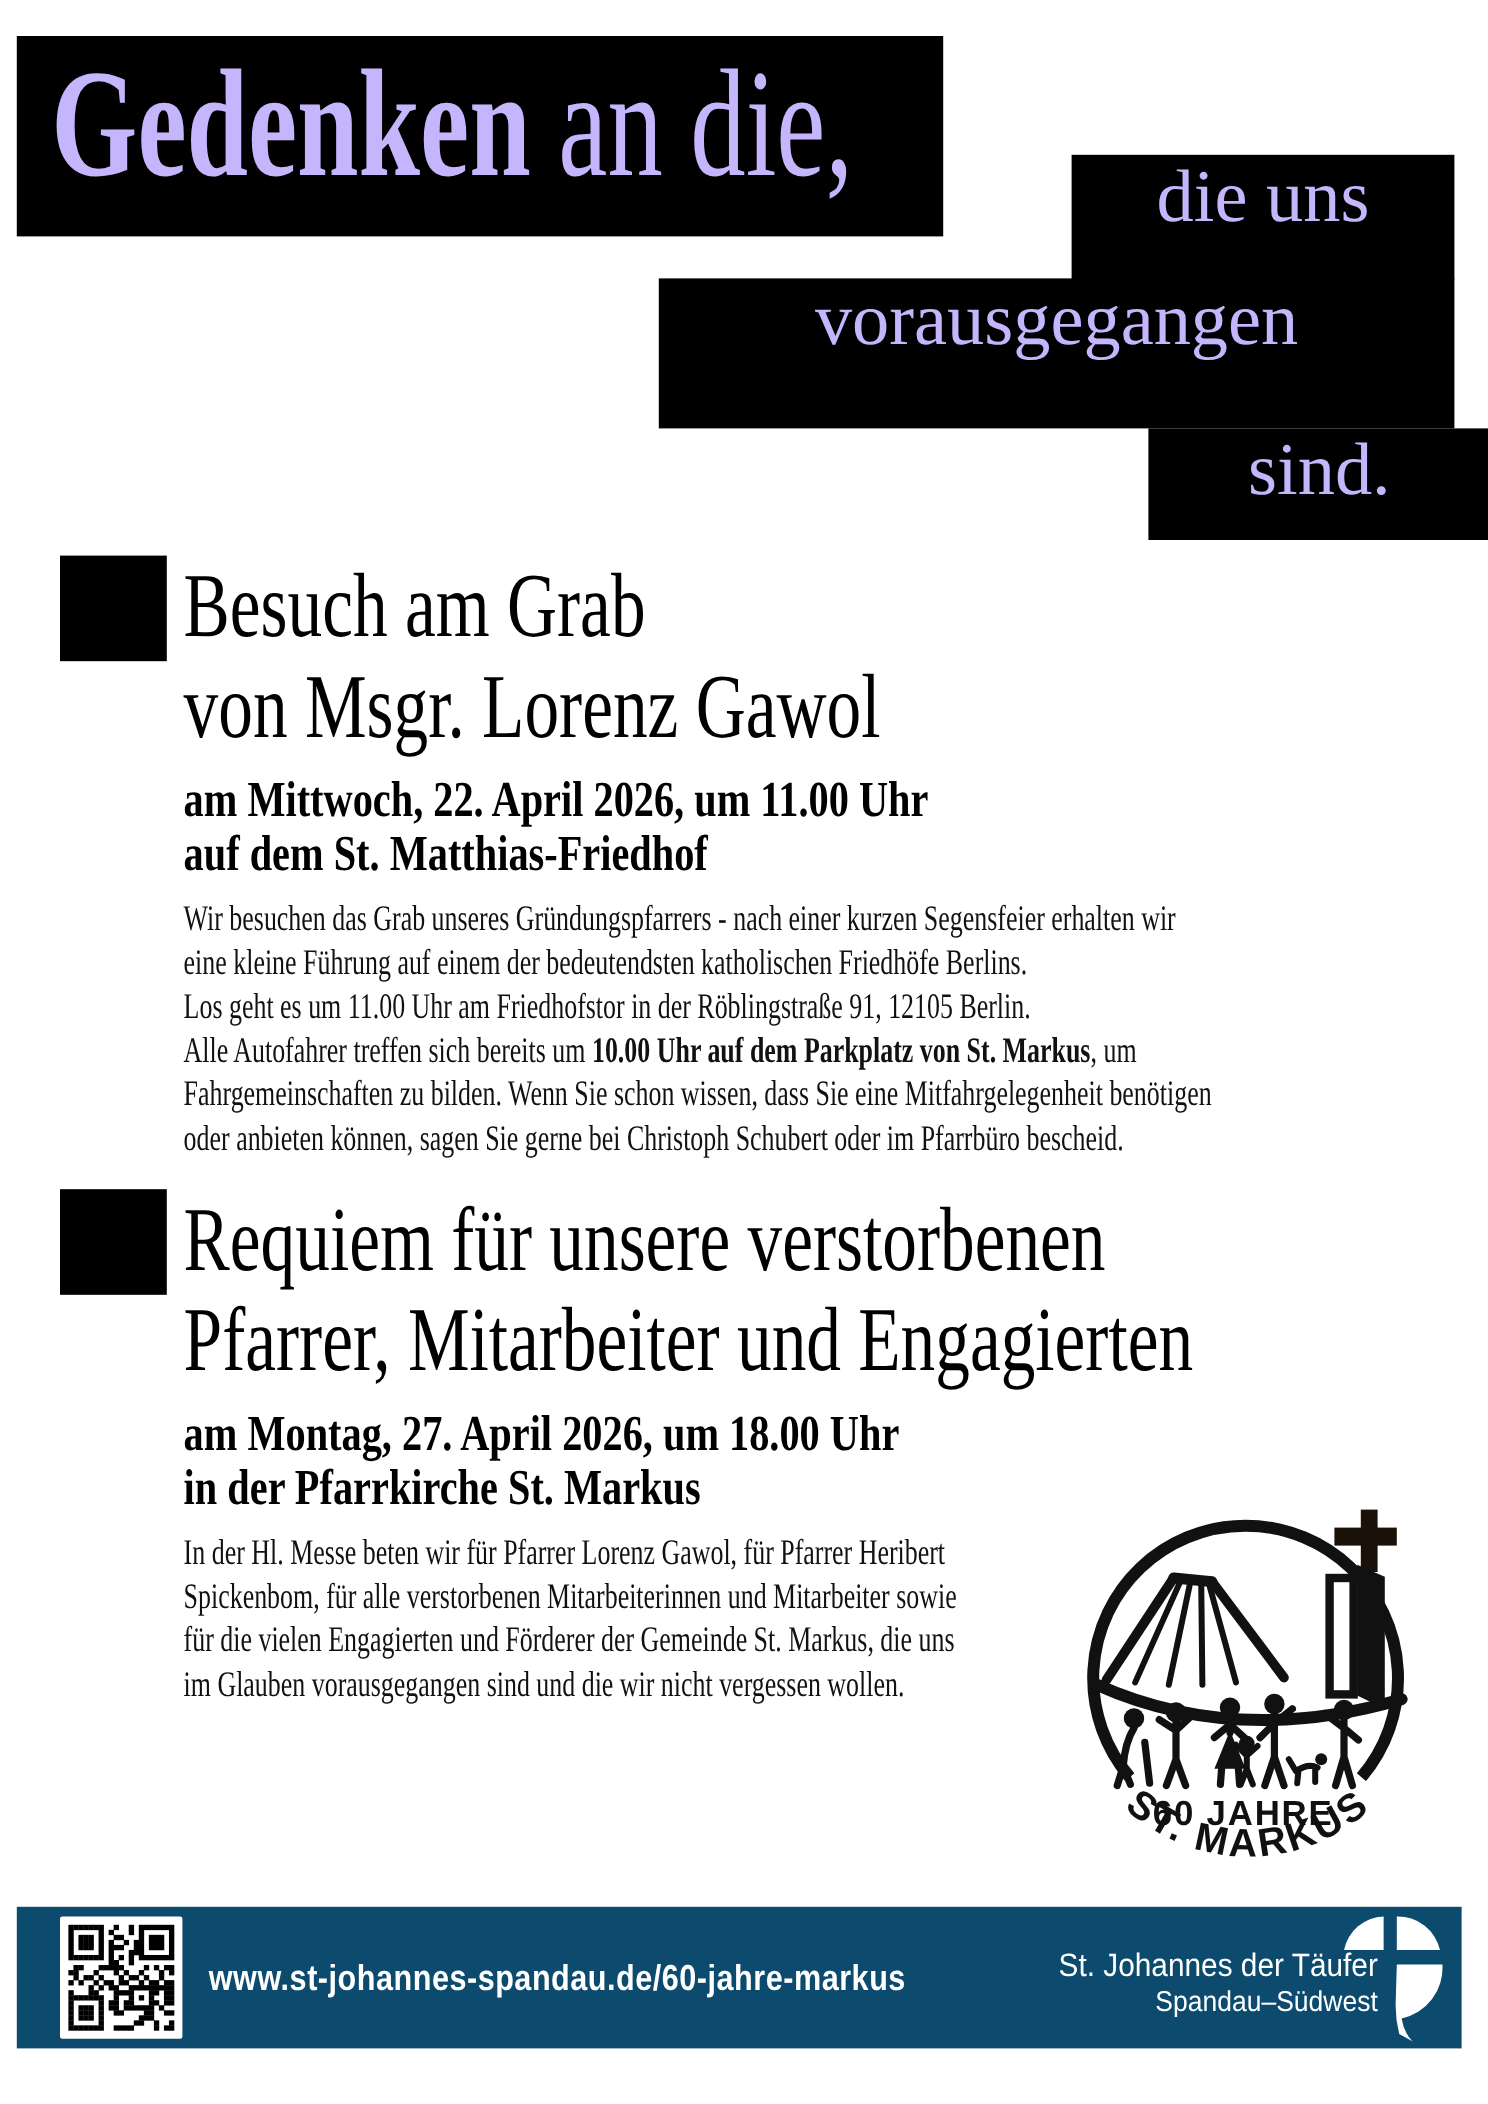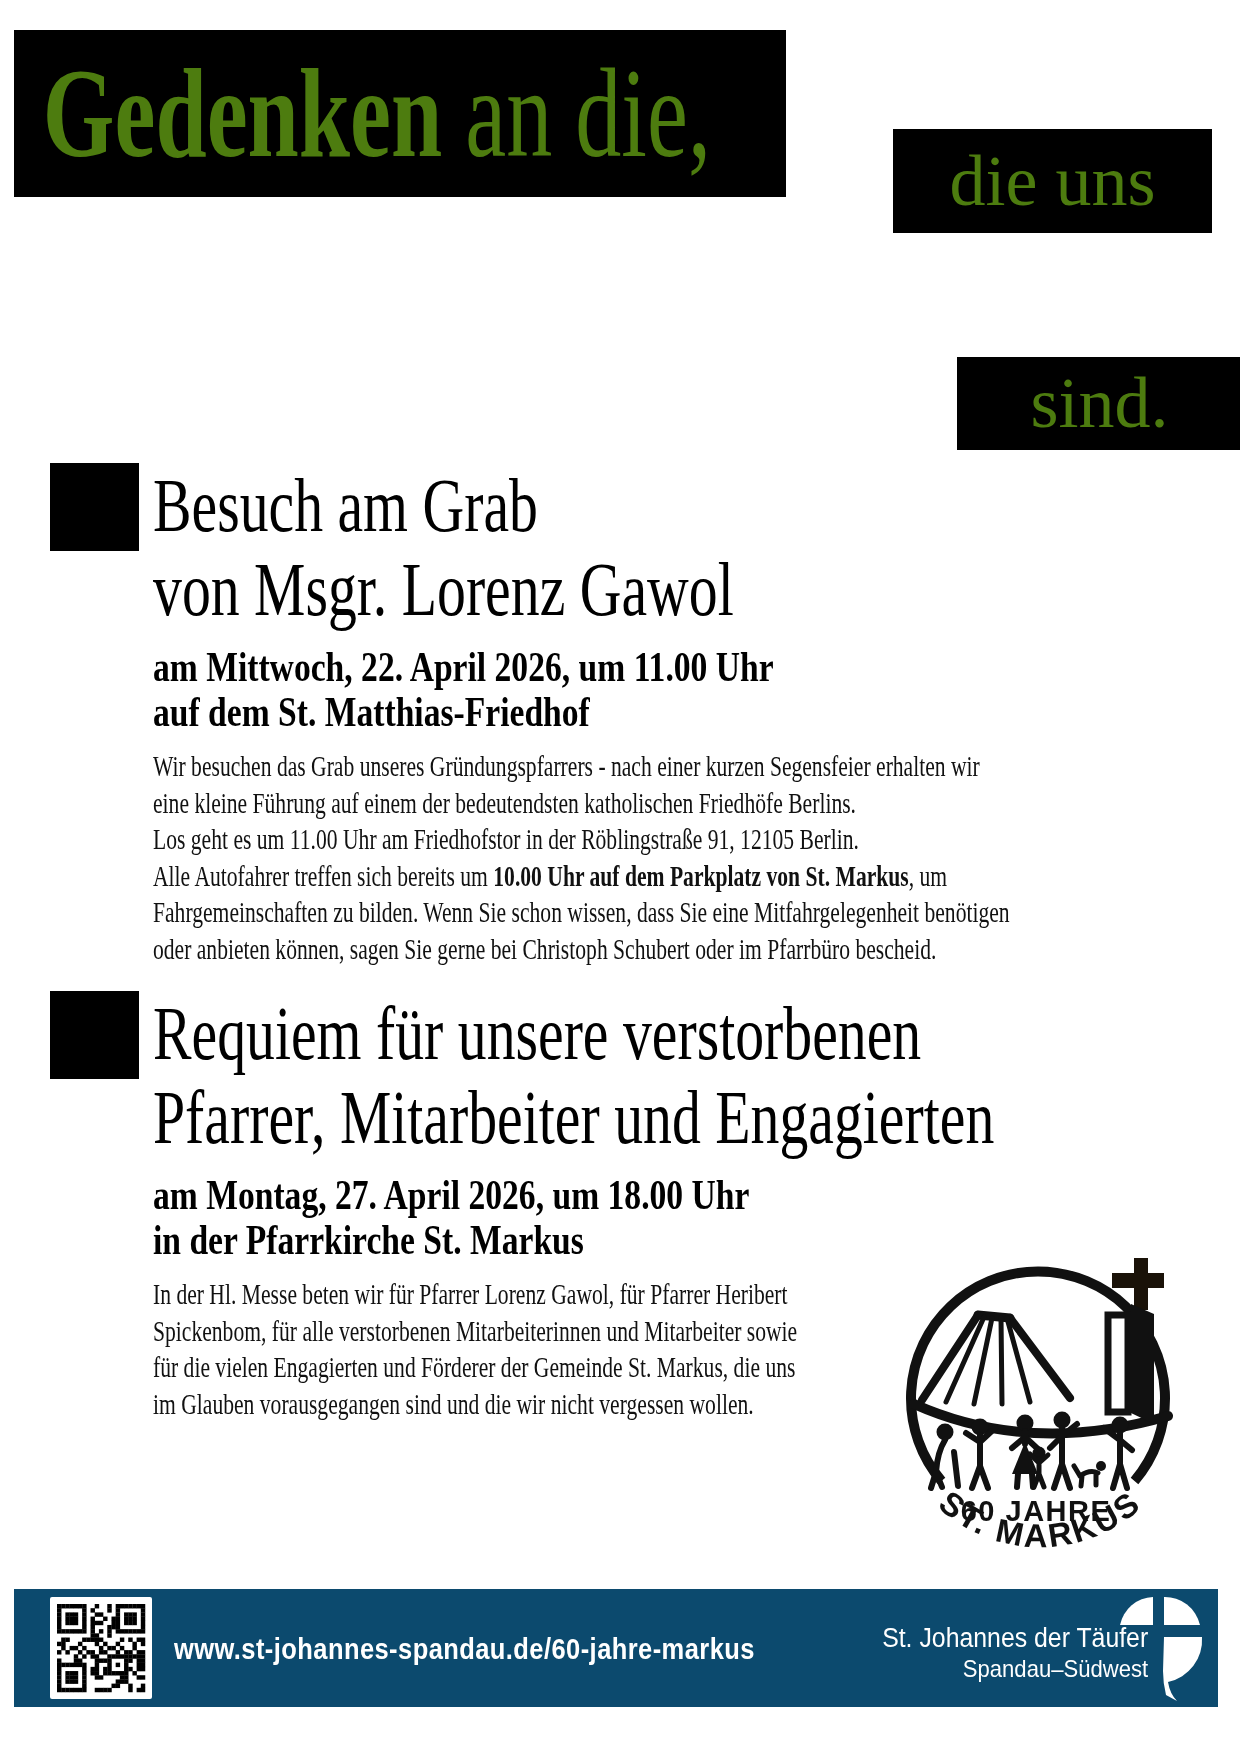--- a/index.html
+++ b/index.html
@@ -1,23 +1,23 @@
 <!DOCTYPE html>
 <html><head>
 <meta charset="utf-8">
 <style>
   html,body{margin:0;padding:0;background:#fff;}
   .page{position:relative;width:1240px;height:1753px;background:#fff;overflow:hidden;
         font-family:"Liberation Serif", serif;color:#000;}
   .abs{position:absolute;}
-  .blk{position:absolute;background:#000;color:#4d7c0f;display:flex;align-items:center;}
+  .blk{position:absolute;background:#000;color:#c4b5fd;display:flex;align-items:flex-start;}
   .blk .t{white-space:nowrap;}
   .banner-font{font-family:"Liberation Serif",serif;}
   .b1 .t{font-size:128px;transform:scaleX(.72);transform-origin:left center;padding-left:40px;}
-  .b2 .t,.b3 .t,.b4 .t{font-size:72px;margin:16px auto;}
+  .b2 .t,.b3 .t,.b4 .t{font-size:62px;margin:0 auto;}
   .bullet{position:absolute;width:89px;height:88px;background:#000;}
   .sec-title{position:absolute;left:153px;font-size:76px;line-height:84px;
              transform:scaleX(.76);transform-origin:left top;white-space:nowrap;}
   .sec-sub{position:absolute;left:153px;font-size:42px;line-height:45px;font-weight:bold;
            transform:scaleX(.8);transform-origin:left top;white-space:nowrap;}
   .sec-body{position:absolute;left:153px;font-size:30px;line-height:36.5px;
             transform:scaleX(.72);transform-origin:left top;white-space:nowrap;color:#111;}
   .footer-bar{position:absolute;left:14px;top:1589px;width:1204px;height:118px;background:#0c4a6e;}
   .qr-tile{position:absolute;left:36px;top:8px;width:102px;height:102px;background:#fff;border-radius:2px;}
   .url{position:absolute;left:160px;top:43px;color:#fff;font-family:"Liberation Sans",sans-serif;
@@ -32,20 +32,23 @@
 </head>
 <body>
 
 <div class="page">
 
   <div class="blk b1 banner-font" style="left:14px;top:30px;width:772px;height:167px;">
     <div class="t"><span style="font-weight:bold;">Gedenken</span><span> an die,</span></div>
   </div>
   <div class="blk b2 banner-font" style="left:893px;top:129px;width:319px;height:104px;">
     <div class="t">die uns</div>
+  </div>
+  <div class="blk b3 banner-font" style="left:549px;top:232px;width:663px;height:125px;">
+    <div class="t">vorausgegangen</div>
   </div>
   <div class="blk b4 banner-font" style="left:957px;top:357px;width:285px;height:93px;">
     <div class="t">sind.</div>
   </div>
 
   <div class="bullet" style="left:50px;top:463px;"></div>
   <div class="sec-title" style="top:463px;">
     <div>Besuch am Grab</div>
     <div>von Msgr. Lorenz Gawol</div>
   </div>

